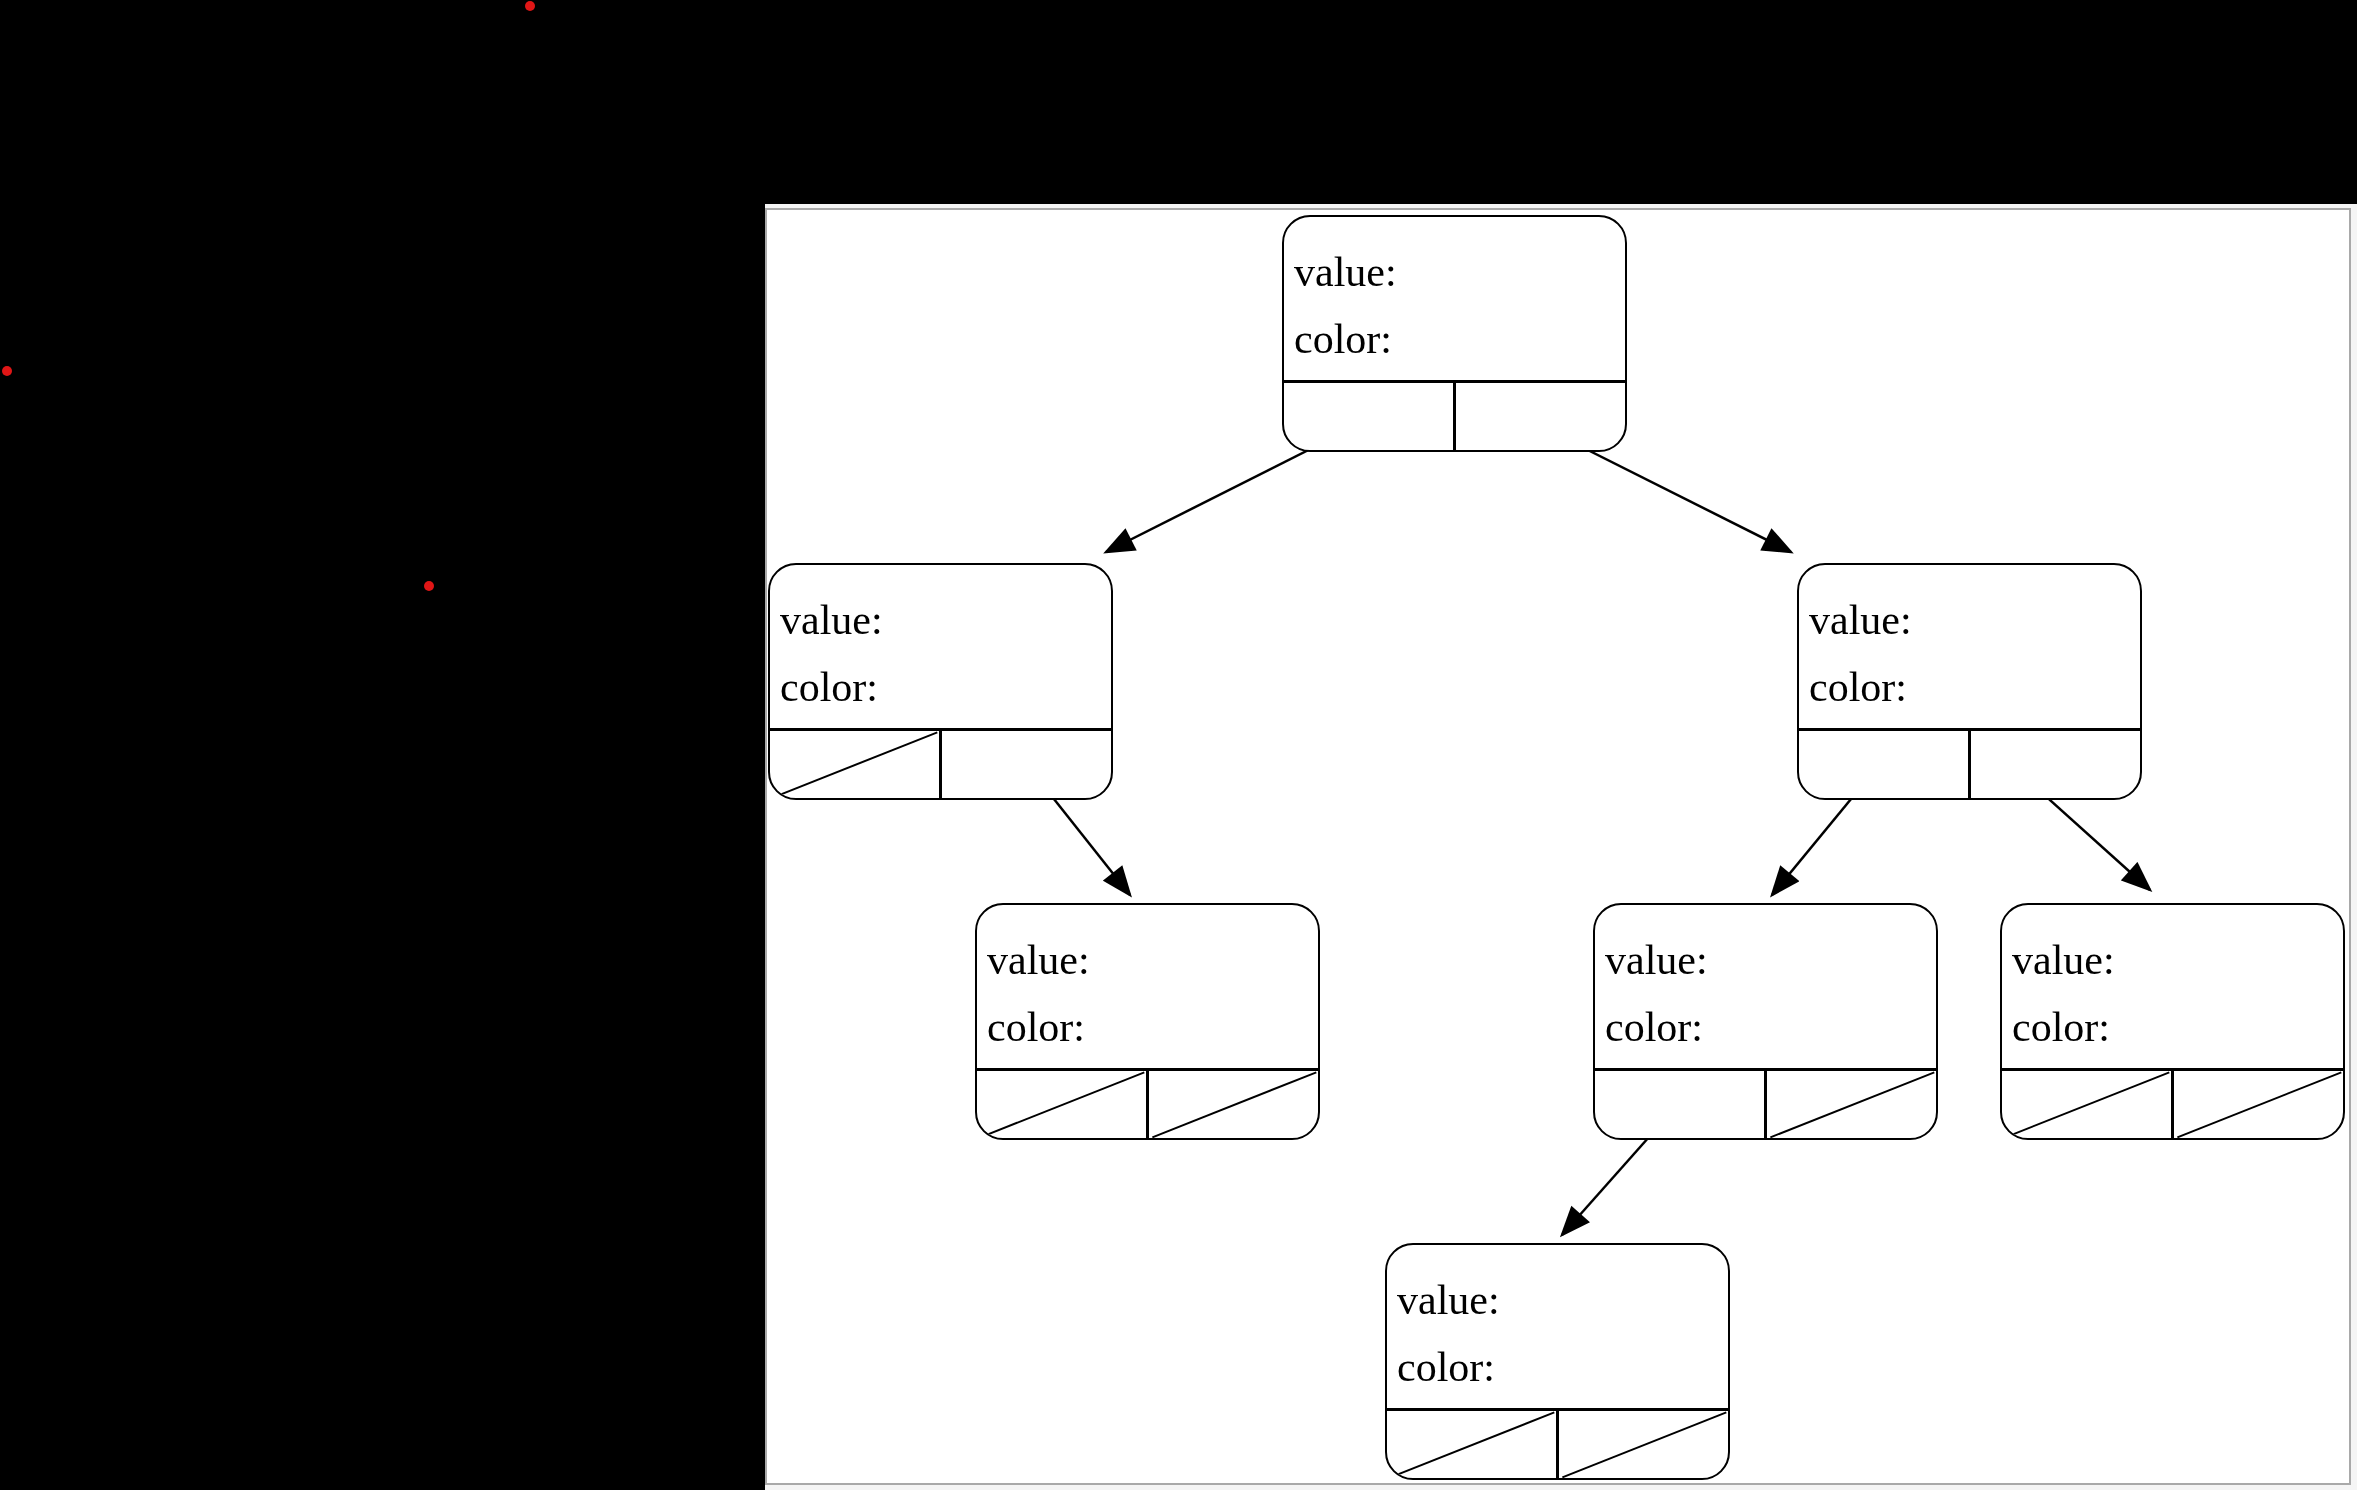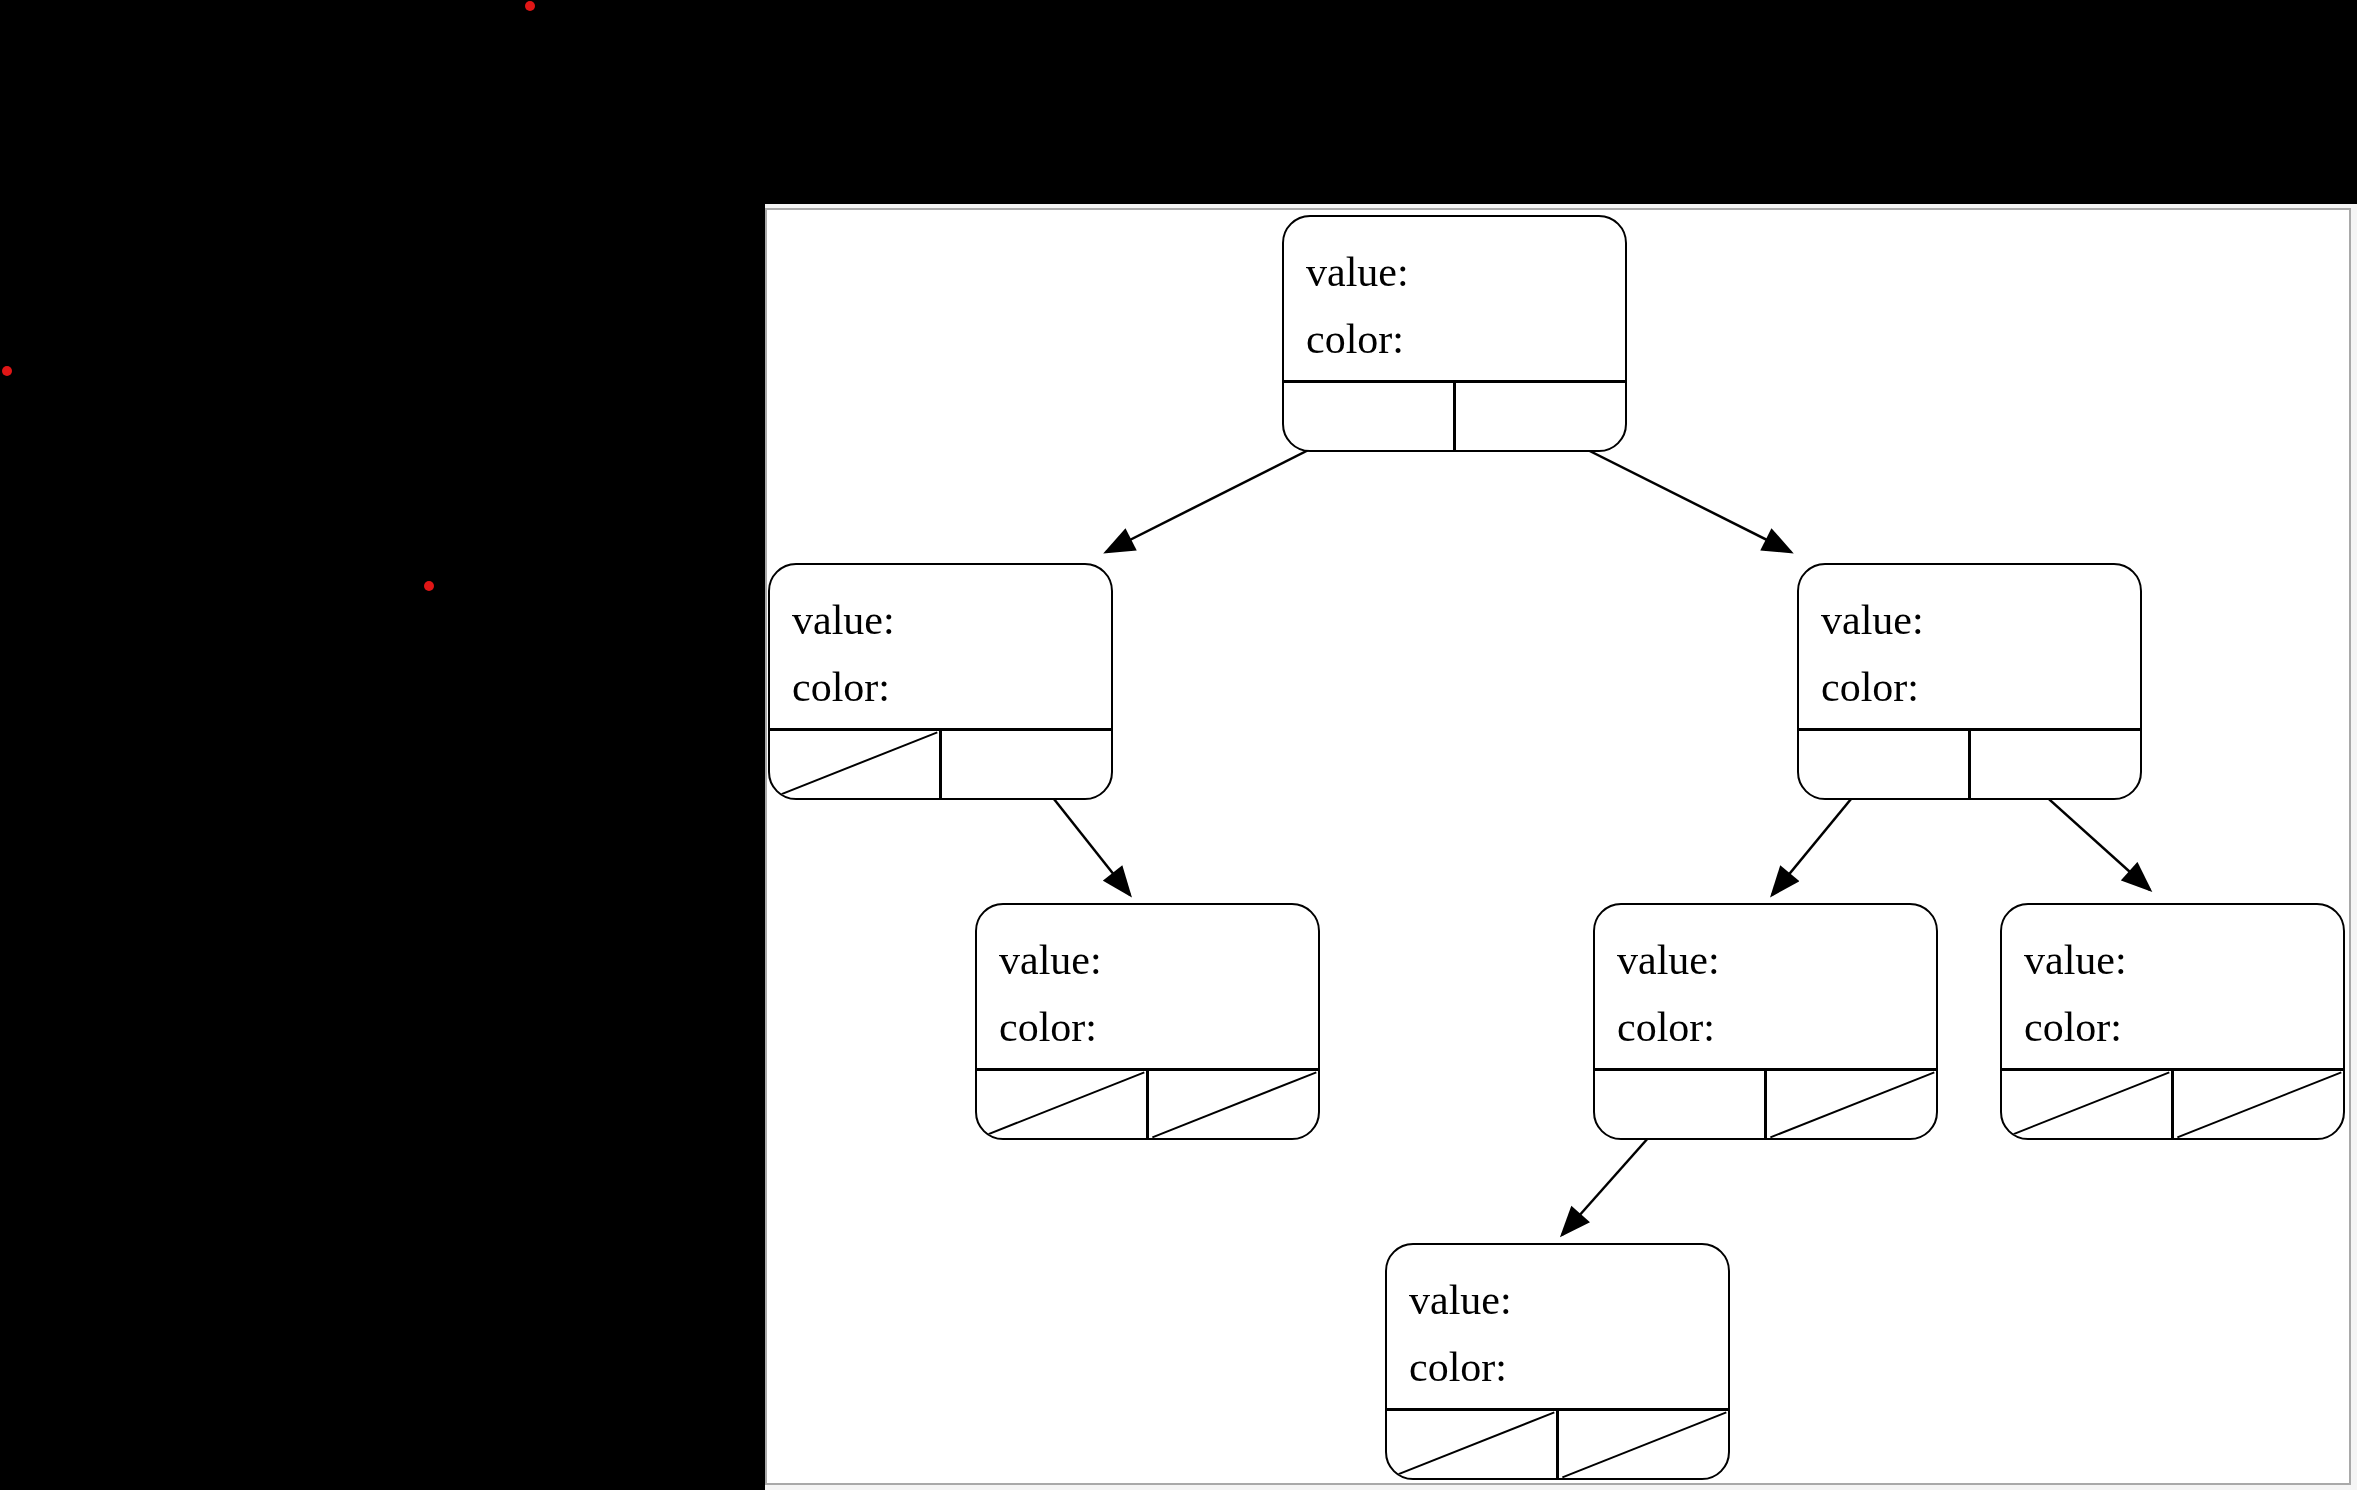--- a/index.html
+++ b/index.html
@@ -44,21 +44,21 @@
     background: #fff;
     border: 2px solid #000;
     border-radius: 28px;
     box-sizing: border-box;
     z-index: 3;
   }
   .node .labels {
     position: absolute;
     left: 0; top: 0; right: 0;
     height: 166px;
-    padding: 22px 0 0 22px;
+    padding: 22px 0 0 10px;
     font-size: 42px;
     line-height: 67px;
     color: #000;
     white-space: pre;
   }
   .node .ptr-row {
     position: absolute;
     left: 0; right: 0; bottom: 0;
     height: 67px;
     border-top: 3px solid #000;

